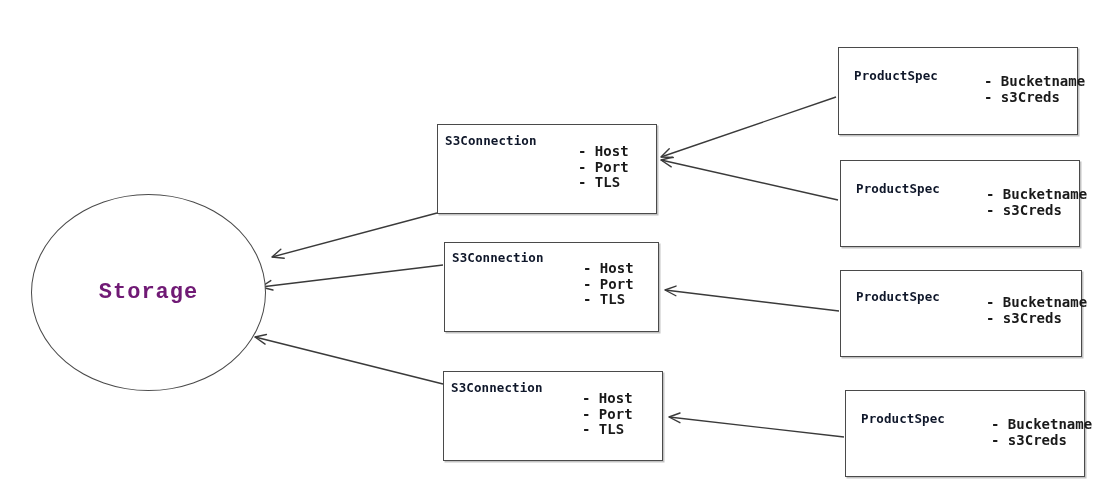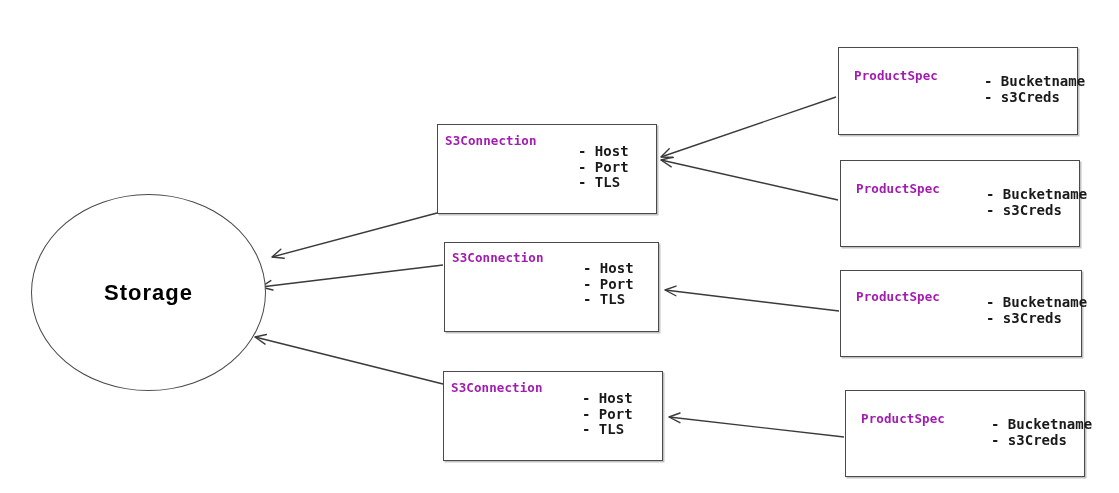--- a/index.html
+++ b/index.html
@@ -31,21 +31,21 @@
     box-sizing: border-box;
     background: #ffffff;
     border: 1.4px solid #4a4a4a;
     box-shadow: 1.5px 1.5px 0 rgba(120,120,120,0.45);
   }
   .node-title {
     position: absolute;
     font-family: "DejaVu Sans Mono", "Liberation Mono", monospace;
     font-size: 12.5px;
     font-weight: 700;
-    color: #a21caf;
+    color: #0f172a;
     white-space: nowrap;
     letter-spacing: 0.1px;
   }
   .node-attrs {
     position: absolute;
     font-family: "DejaVu Sans Mono", "Liberation Mono", monospace;
     font-size: 14px;
     font-weight: 700;
     color: #1a1a1a;
     line-height: 15.5px;
@@ -56,24 +56,24 @@
   }
   .circle-node {
     position: absolute;
     box-sizing: border-box;
     border: 1.5px solid #4a4a4a;
     border-radius: 50%;
     background: #ffffff;
   }
   .circle-label {
     position: absolute;
-    font-family: Liberation Sans, sans-serif;
+    font-family: Liberation Mono, monospace;
     font-size: 22px;
     font-weight: 700;
-    color: #000000;
+    color: #701a75;
     letter-spacing: 1px;
     white-space: nowrap;
     text-align: center;
   }
 </style>
 </head>
 <body>
 
 <div id="canvas">
 

